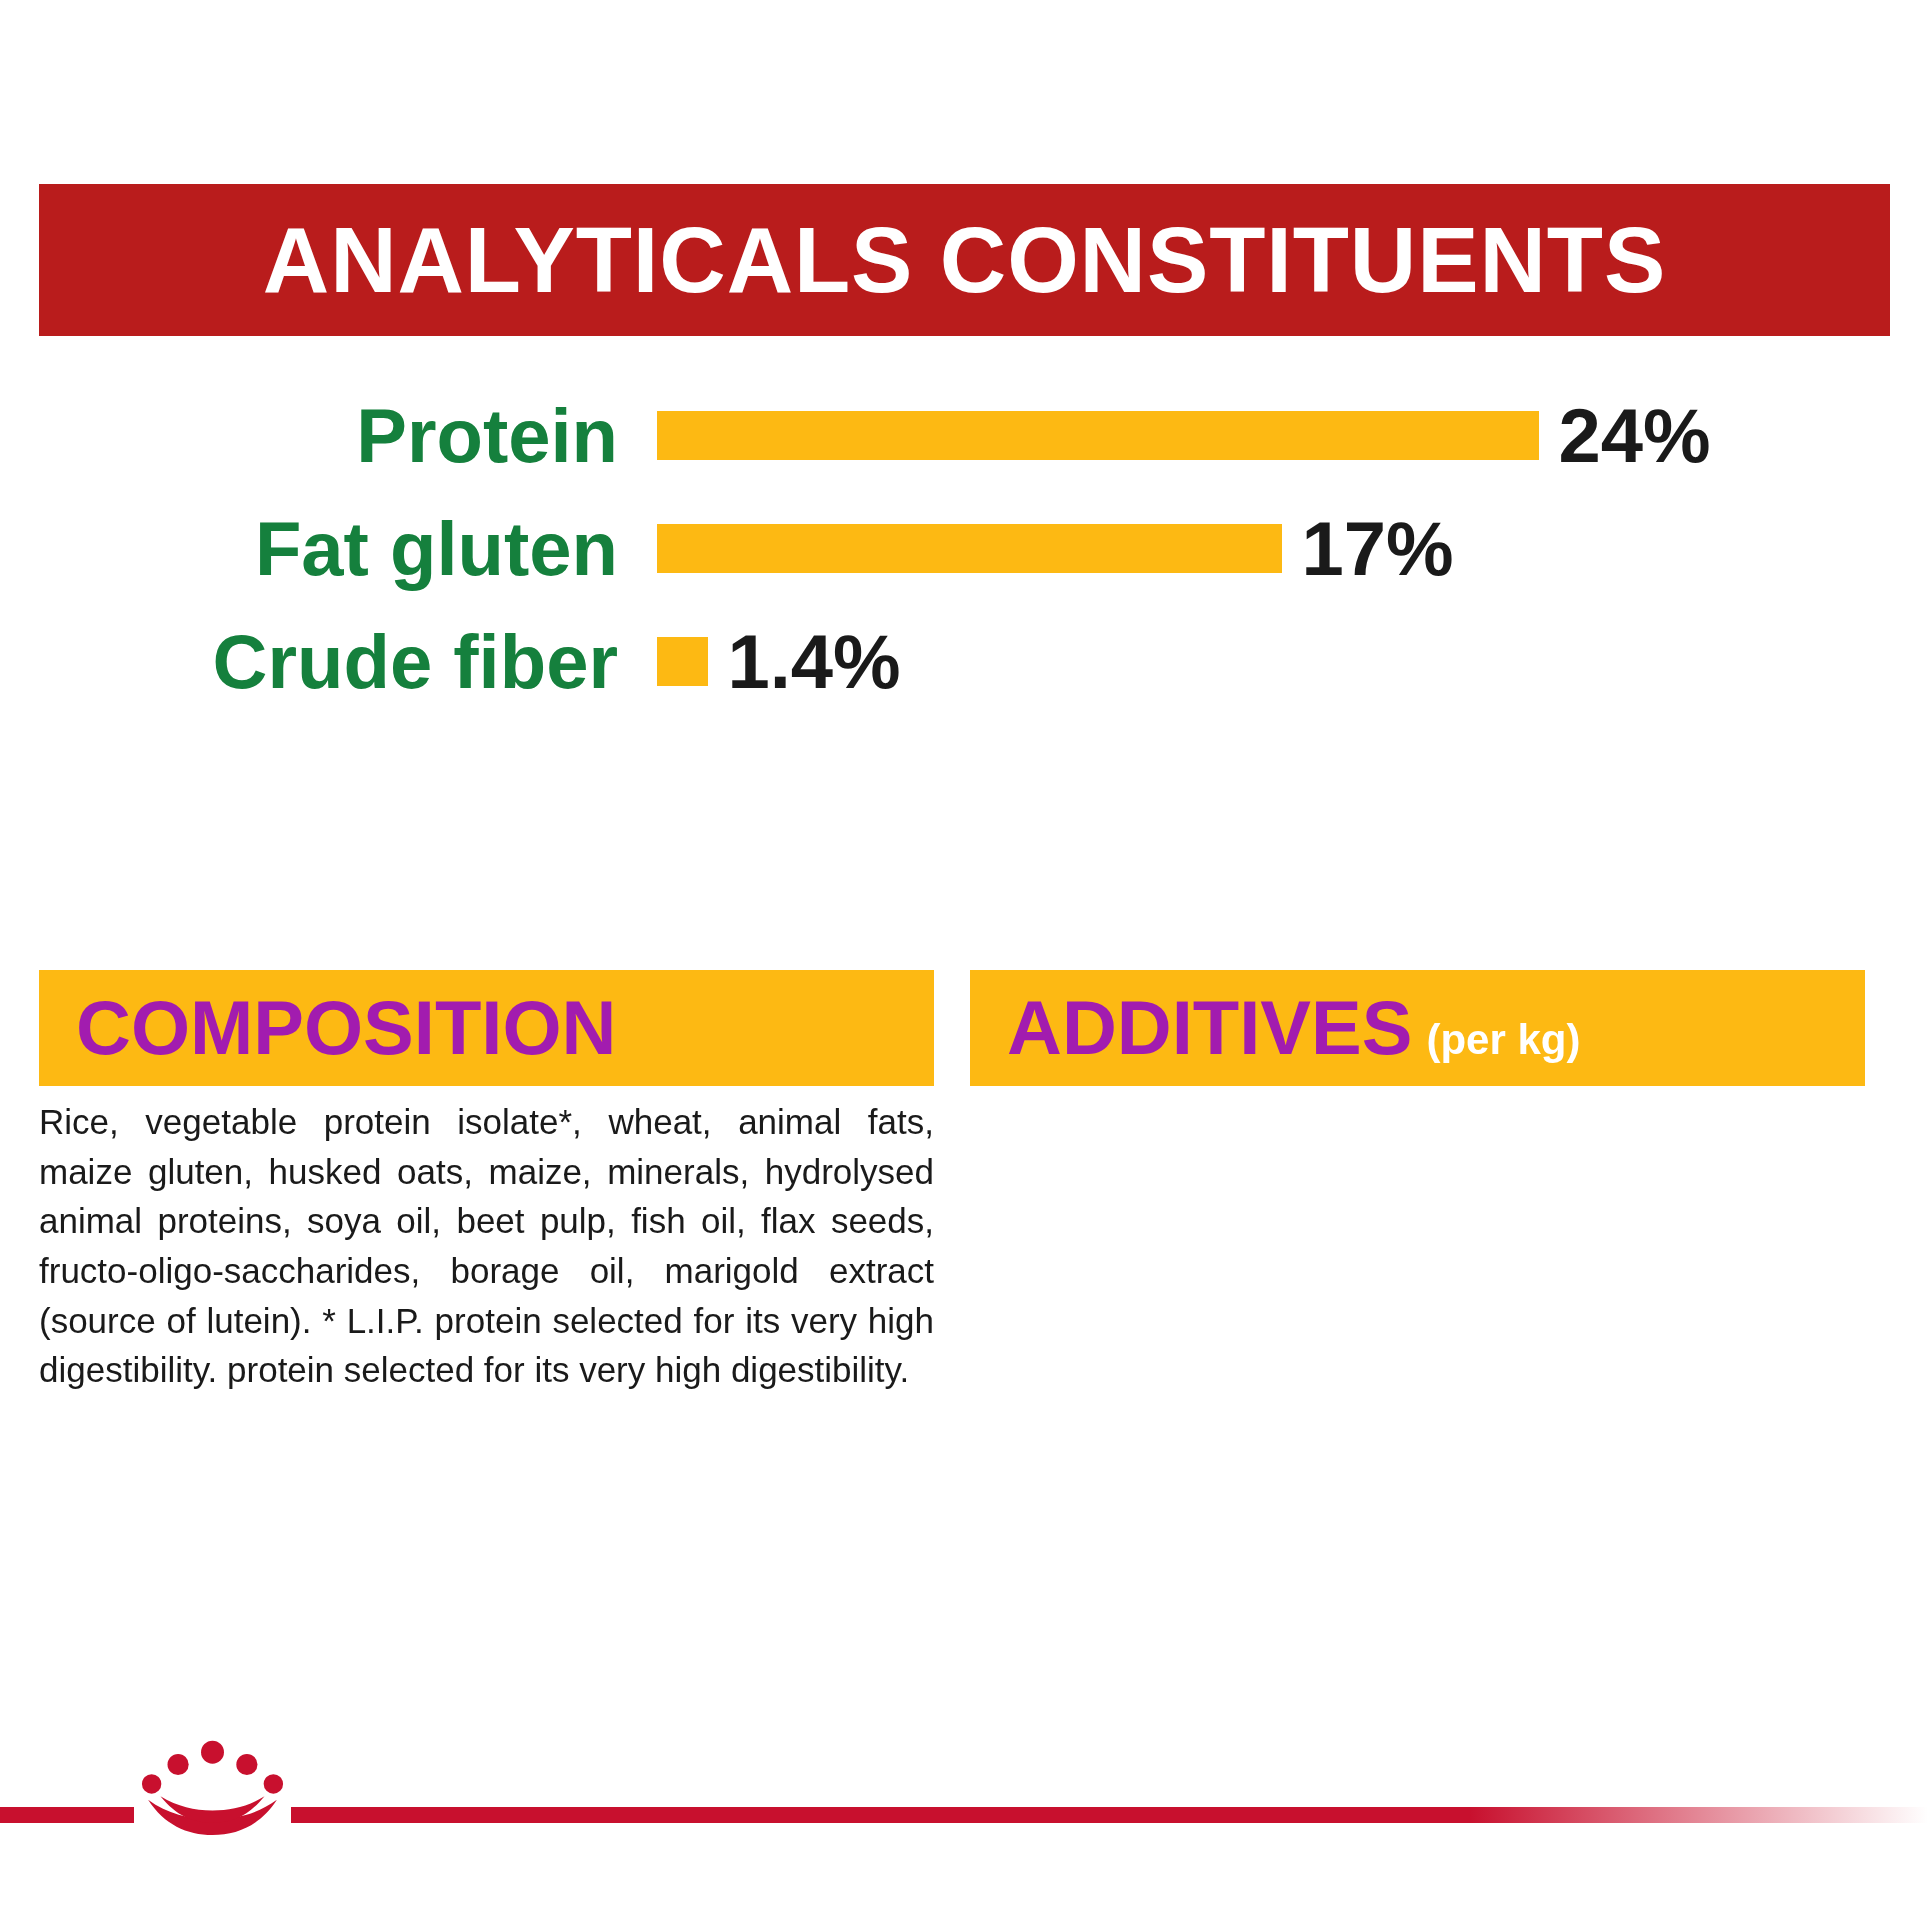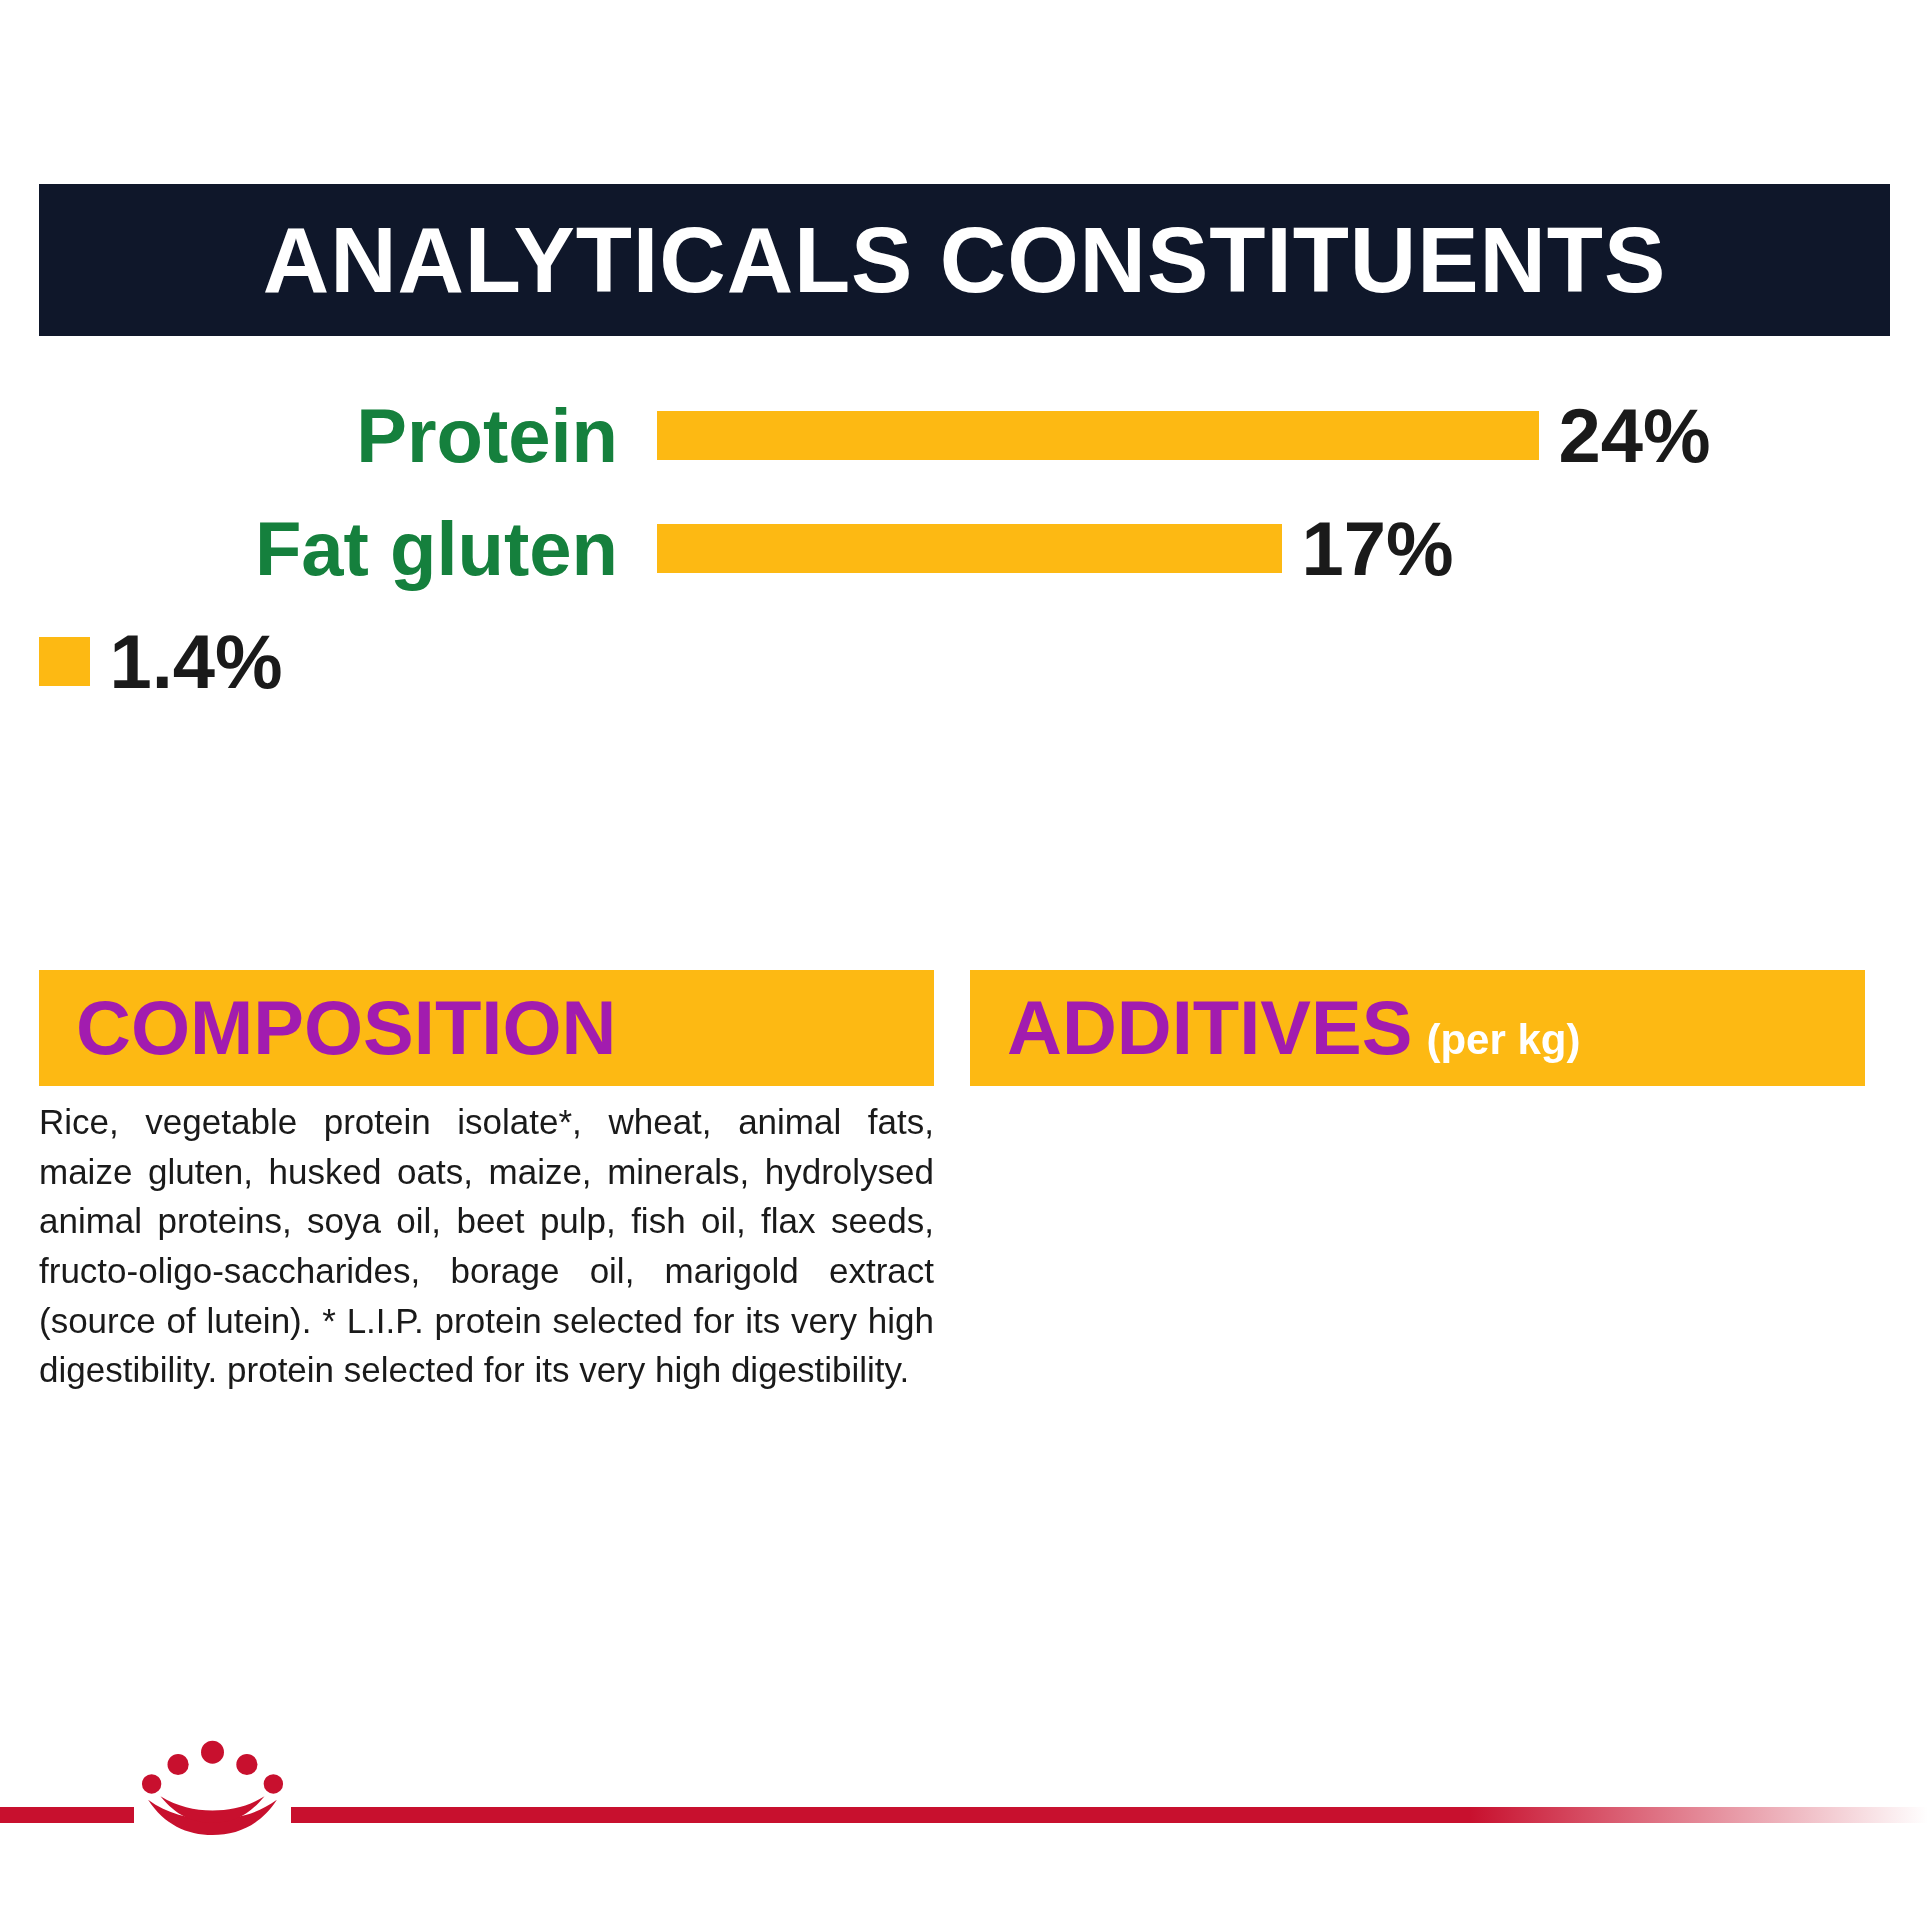--- a/index.html
+++ b/index.html
@@ -19,21 +19,21 @@
     overflow: hidden;
   }
 
   
   .banner-main {
     position: absolute;
     left: 39px;
     top: 184px;
     width: 1851px;
     height: 152px;
-    background: #0f172a;
+    background: #b91c1c;
     display: flex;
     align-items: center;
     justify-content: center;
   }
   .banner-main .title {
     color: #ffffff;
     font-size: 92px;
     font-weight: bold;
     letter-spacing: 0.9px;
     line-height: 1;
@@ -169,20 +169,21 @@
       <span class="value">24%</span>
     </div>
 
     <div class="row">
       <span class="label">Fat gluten</span>
       <span class="bar" style="width:625px;"></span>
       <span class="value">17%</span>
     </div>
 
     <div class="row">
+      <span class="label">Crude fiber</span>
       <span class="bar" style="width:51px;"></span>
       <span class="value">1.4%</span>
     </div>
 
   </div>
 
   <div class="col col-left">
     <div class="banner-sub">
       <span class="sub-title">COMPOSITION</span>
     </div>

